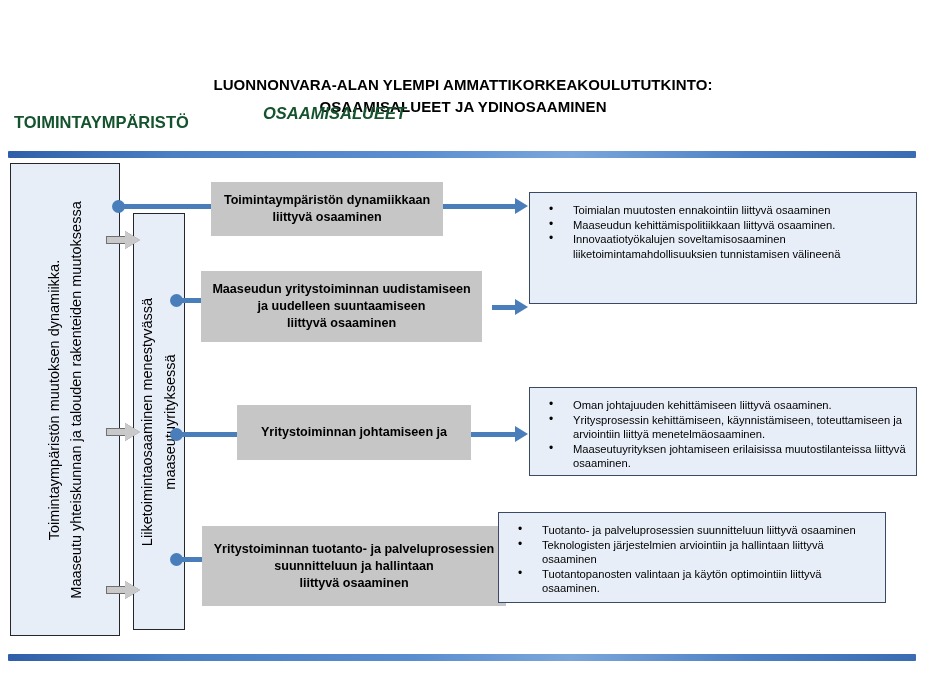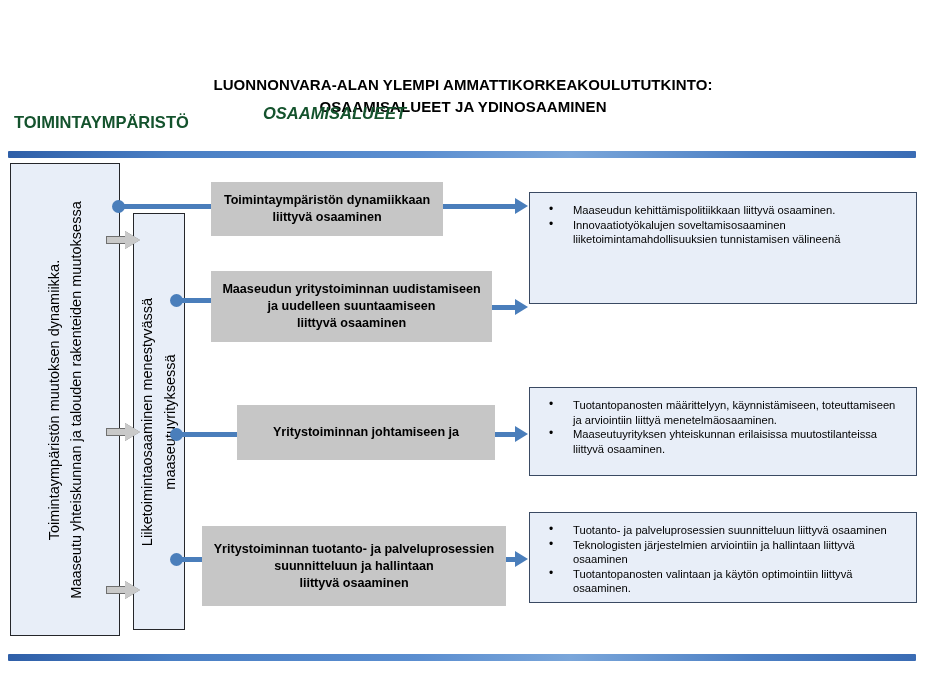--- a/index.html
+++ b/index.html
@@ -80,35 +80,35 @@
     align-items: center;
     justify-content: center;
     text-align: center;
     font-size: 12.6px;
     font-weight: bold;
     color: #000000;
     line-height: 17px;
     padding: 0 6px;
   }
   #gray-1 { left: 211px; top: 182px; width: 232px; height: 54px; }
-  #gray-2 { left: 211px; top: 271px; width: 281px; height: 71px; }
-  #gray-3 { left: 237px; top: 405px; width: 258px; height: 55px; }
+  #gray-2 { left: 201px; top: 271px; width: 281px; height: 71px; }
+  #gray-3 { left: 237px; top: 405px; width: 234px; height: 55px; }
   #gray-4 { left: 202px; top: 526px; width: 304px; height: 80px; }
 
   
   .bullet-box {
     position: absolute;
     background: #e8eef8;
     border: 1px solid #3a4a63;
     box-sizing: border-box;
     padding: 10px 10px 8px 8px;
   }
   #bul-1 { left: 529px; top: 192px; width: 388px; height: 112px; }
   #bul-2 { left: 529px; top: 387px; width: 388px; height: 89px; }
-  #bul-3 { left: 529px; top: 512px; width: 388px; height: 91px; }
+  #bul-3 { left: 498px; top: 512px; width: 388px; height: 91px; }
 
   .bullet-list { margin: 0; padding: 0; list-style: none; }
   .bullet-list li {
     position: relative;
     padding-left: 35px;
     font-size: 11.2px;
     line-height: 14.6px;
     color: #000;
     margin-bottom: 0px;
   }
@@ -260,29 +260,31 @@
   <div class="gray-box" id="gray-4">
     <span>
       <span>Yritystoiminnan tuotanto- ja palveluprosessien</span><br>
       <span>suunnitteluun ja hallintaan</span><br>
       <span>liittyvä osaaminen</span>
     </span>
   </div>
 
   <div class="bullet-box" id="bul-1">
     <ul class="bullet-list">
+      <li>Toimialan muutosten ennakointiin liittyvä osaaminen</li>
       <li>Maaseudun kehittämispolitiikkaan liittyvä osaaminen.</li>
       <li>Innovaatiotyökalujen soveltamisosaaminen liiketoimintamahdollisuuksien tunnistamisen välineenä</li>
     </ul>
   </div>
 
   <div class="bullet-box" id="bul-2">
     <ul class="bullet-list">
-      <li>Tuotantopanosten määrittelyyn, käynnistämiseen, toteuttamiseen ja arviointiin liittyä menetelmäosaaminen.</li>
-      <li>Maaseutuyrityksen yhteiskunnan erilaisissa muutostilanteissa liittyvä osaaminen.</li>
+      <li>Oman johtajuuden kehittämiseen liittyvä osaaminen.</li>
+      <li>Yritysprosessin kehittämiseen, käynnistämiseen, toteuttamiseen ja arviointiin liittyä menetelmäosaaminen.</li>
+      <li>Maaseutuyrityksen johtamiseen erilaisissa muutostilanteissa liittyvä osaaminen.</li>
     </ul>
   </div>
 
   <div class="bullet-box" id="bul-3">
     <ul class="bullet-list">
       <li>Tuotanto- ja palveluprosessien suunnitteluun liittyvä osaaminen</li>
       <li>Teknologisten järjestelmien arviointiin ja hallintaan liittyvä osaaminen</li>
       <li>Tuotantopanosten valintaan ja käytön optimointiin liittyvä osaaminen.</li>
     </ul>
   </div>

